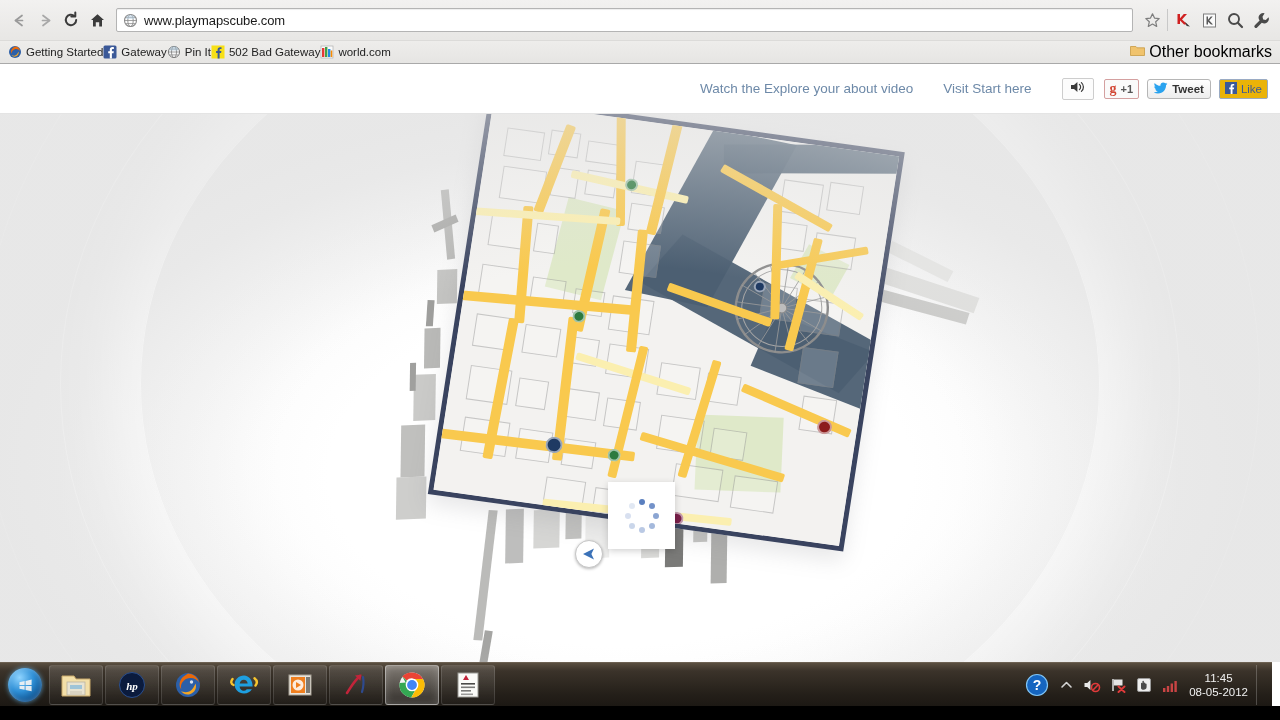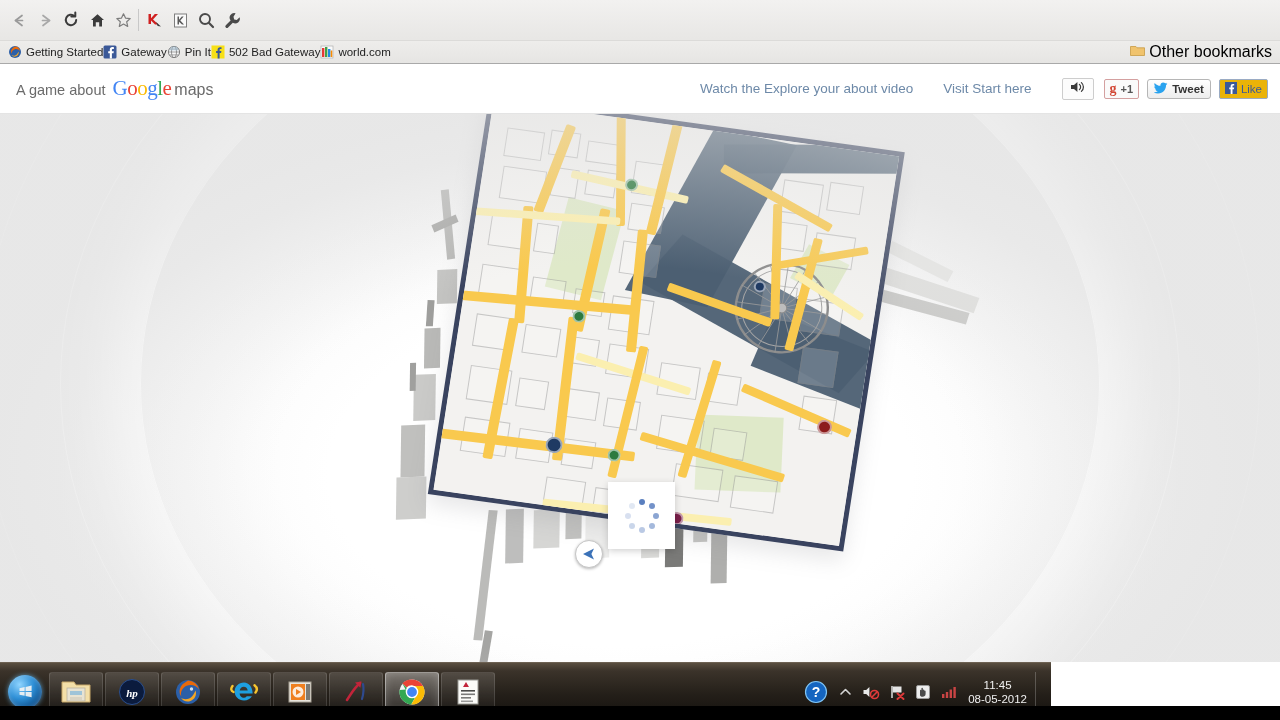--- a/index.html
+++ b/index.html
@@ -169,24 +169,24 @@
 
   
   .sv-marker {
     position:absolute; left:575px; top:426px; width:28px; height:28px; border-radius:50%;
     background:#fff; border:1px solid #c6c6c6; box-shadow:0 1px 3px rgba(0,0,0,0.28);
     display:flex; align-items:center; justify-content:center;
   }
 
   
   .taskbar {
-    position:absolute; left:0; bottom:0; width:1051px; height:58px;
+    position:absolute; left:0; bottom:0; width:1272px; height:58px;
     background:linear-gradient(180deg,#5a4f40 0%,#3b332a 14%,#241f19 55%,#14110d 100%);
     border-top:1px solid #6d6152;
-    display:flex; align-items:center;
+    display:flex; align-items:flex-start;
   }
   .tb-inner { height:44px; display:flex; align-items:center; width:100%; }
   .start-orb {
     width:46px; height:42px; margin-left:2px; display:flex; align-items:center; justify-content:center;
     cursor:pointer;
   }
   .orb {
     width:34px; height:34px; border-radius:50%;
     background:radial-gradient(circle at 34% 28%, #8fd4ff 0%, #2e8fd6 42%, #0d4f8c 76%, #06294d 100%);
     box-shadow:0 0 5px rgba(110,200,255,0.65), inset 0 0 5px rgba(255,255,255,0.35);
@@ -241,20 +241,31 @@
           <path d="M13.3 1.6 L13.3 5.6 L9.3 5.6" fill="none" stroke="#3b3b3b" stroke-width="2" stroke-linecap="round" stroke-linejoin="round"></path>
         </svg>
       </div>
 
       <div class="nav-btn" title="Home">
         <svg width="17" height="17" viewBox="0 0 17 17">
           <path d="M8.5 2.2 L15 8 L13 8 L13 14.5 L10.2 14.5 L10.2 10.3 L6.8 10.3 L6.8 14.5 L4 14.5 L4 8 L2 8 Z" fill="#3b3b3b"></path>
         </svg>
       </div>
 
+      <div class="omnibox">
+        <span class="favicon">
+          <svg width="15" height="15" viewBox="0 0 15 15">
+            <circle cx="7.5" cy="7.5" r="6" fill="#fdfdfd" stroke="#8b8b8b" stroke-width="1.1"></circle>
+            <ellipse cx="7.5" cy="7.5" rx="2.7" ry="6" fill="none" stroke="#8b8b8b" stroke-width="0.9"></ellipse>
+            <path d="M1.7 7.5 L13.3 7.5 M2.7 4.4 L12.3 4.4 M2.7 10.6 L12.3 10.6" stroke="#8b8b8b" stroke-width="0.8"></path>
+            <path d="M3.2 3.4 A6 6 0 0 1 11.5 3.2 L11.5 6 L3.2 6 Z" fill="#b9d4e8" opacity="0.5"></path>
+          </svg>
+        </span>
+        <span class="urltext">www.playmapscube.com</span>
+      </div>
 
       <div class="star-btn" title="Bookmark">
         <svg width="17" height="17" viewBox="0 0 17 17">
           <path d="M8.5 1.8 L10.5 6.1 L15.2 6.6 L11.7 9.8 L12.7 14.4 L8.5 12 L4.3 14.4 L5.3 9.8 L1.8 6.6 L6.5 6.1 Z" fill="none" stroke="#7d7d7d" stroke-width="1.2" stroke-linejoin="round"></path>
         </svg>
       </div>
 
       <div class="tool-sep"></div>
 
       <div class="ext-btn">
@@ -350,25 +361,20 @@
           </svg>
         </span>
         <span class="bm-label" style="margin-left:4px;">Other bookmarks</span>
       </div>
     </div>
   </div>
 
   <div class="game-header">
 
 
-    <div class="tagline">
-      <span class="about">A game about</span>
-      <span class="gword"><span class="g-b">G</span><span class="g-r">o</span><span class="g-y">o</span><span class="g-b">g</span><span class="g-g">l</span><span class="g-r">e</span></span>
-      <span class="maps-word">maps</span>
-    </div>
 
     <div class="header-right">
 
       <span class="hlink">Watch the Explore your about video</span>
       <span class="hlink">Visit Start here</span>
 
       <div class="sound-btn">
         <span>
           <svg width="18" height="14" viewBox="0 0 18 14">
             <path d="M2 5 L5 5 L8.4 2 L8.4 12 L5 9 L2 9 Z" fill="#3a3a3a"></path>

